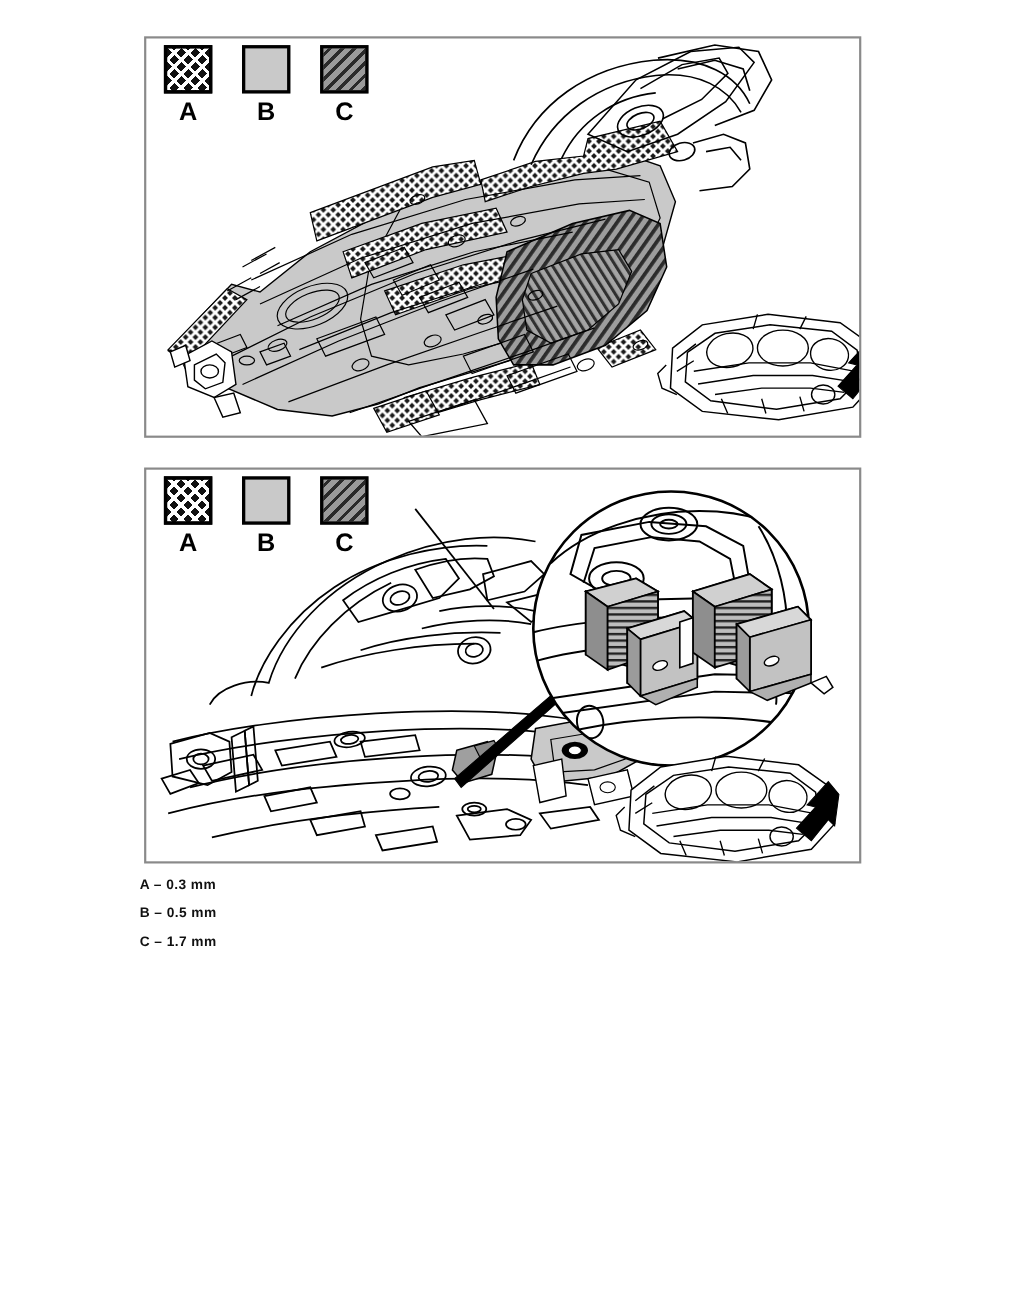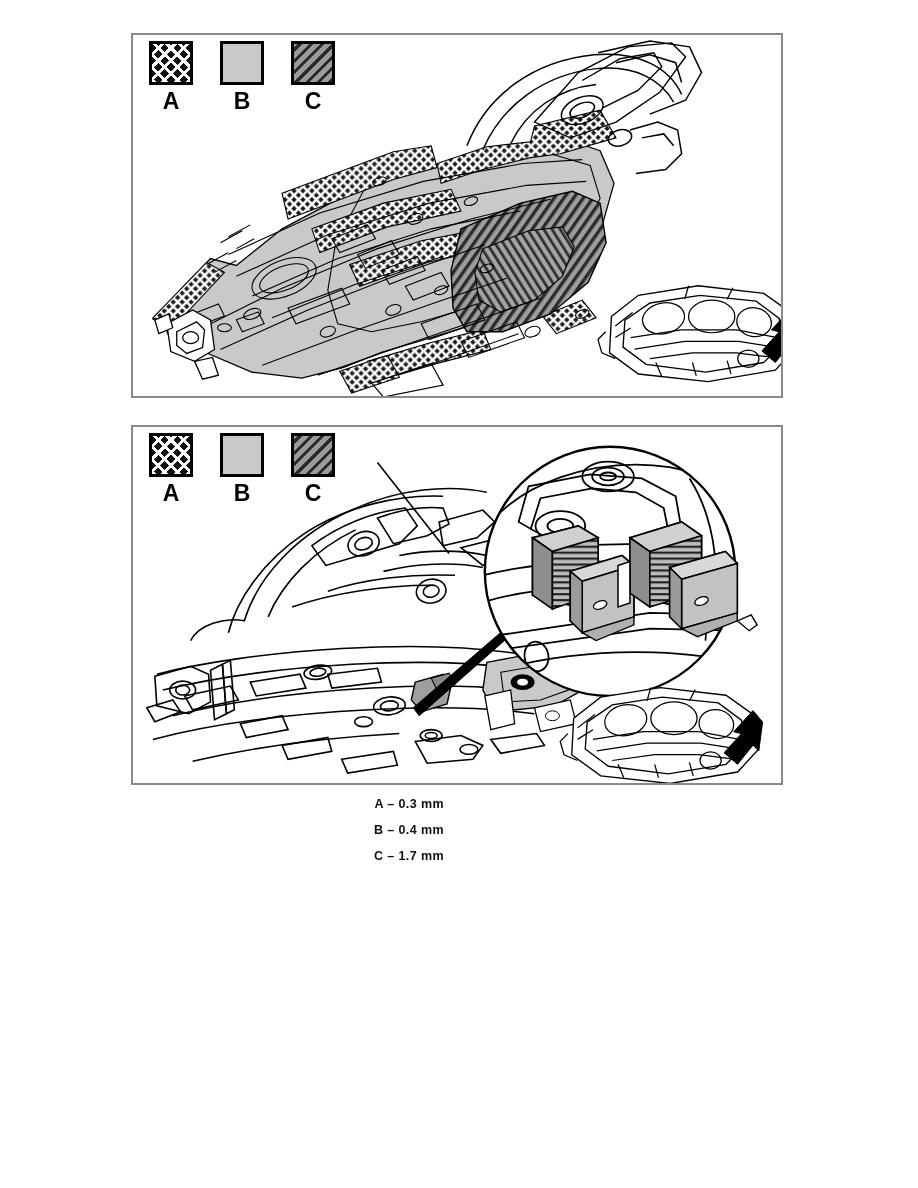--- a/index.html
+++ b/index.html
@@ -71,24 +71,23 @@
     font-weight: bold;
     color: #000000;
     line-height: 1;
     margin-top: 5px;
     font-family: "Liberation Sans", sans-serif;
   }
 
   
   #caption {
     position: absolute;
-    left: 144px;
+    left: 127px;
     top: 797px;
     width: 300px;
-    text-align: right;
   }
   .caption-line {
     font-family: "Liberation Sans", sans-serif;
     font-size: 12.5px;
     font-weight: bold;
     color: #111111;
     letter-spacing: 0.4px;
     margin-bottom: 12px;
     white-space: pre;
   }
@@ -439,15 +438,15 @@
     </div>
     <div class="legend-entry">
       <div class="swatch swatch-c"></div>
       <div class="swatch-label">C</div>
     </div>
   </div>
 </div>
 
 <div id="caption">
   <div class="caption-line">A – 0.3 mm</div>
-  <div class="caption-line">B – 0.4 mm</div>
+  <div class="caption-line">B – 0.5 mm</div>
   <div class="caption-line">C – 1.7 mm</div>
 </div>
 
 </body></html>

